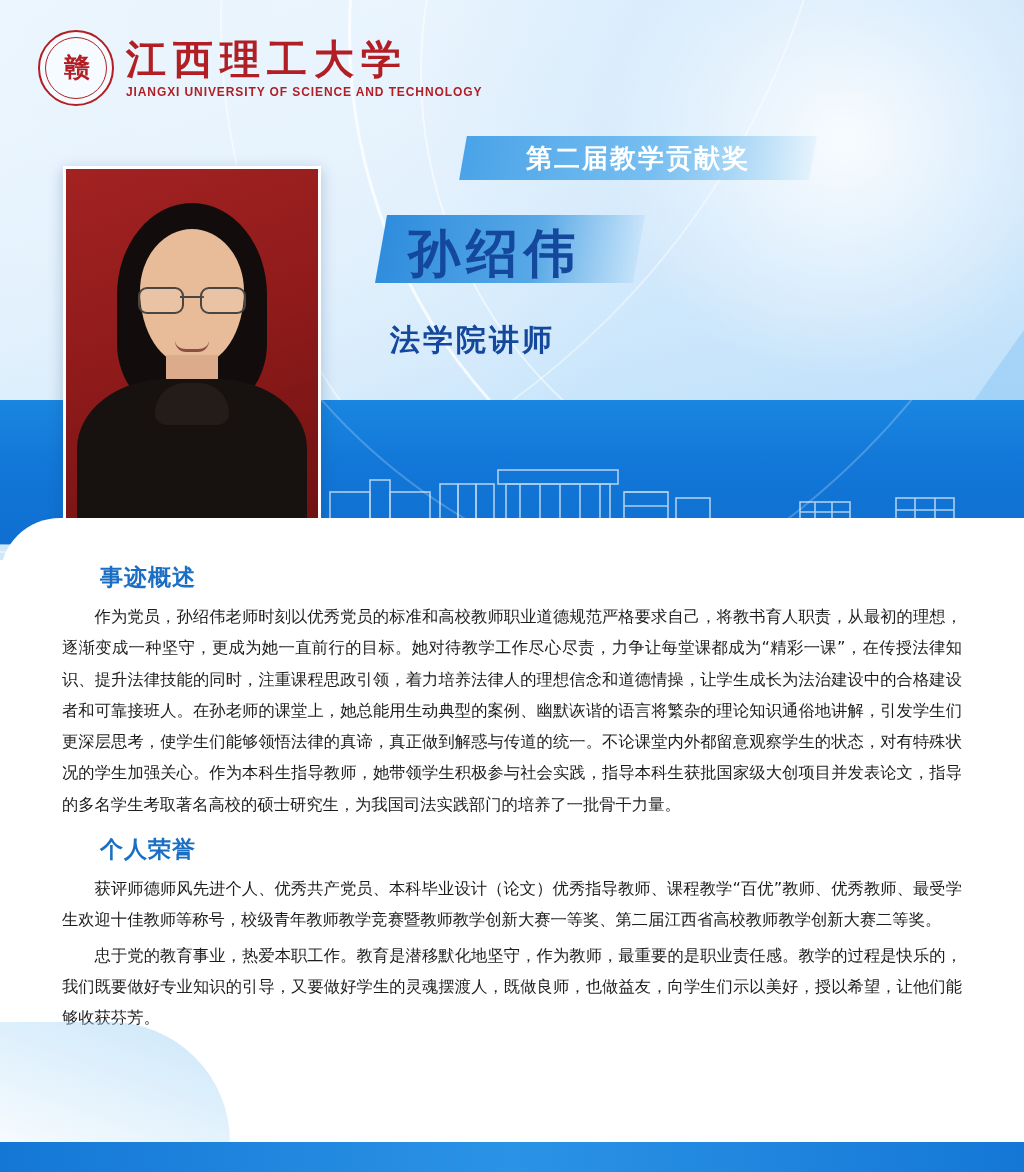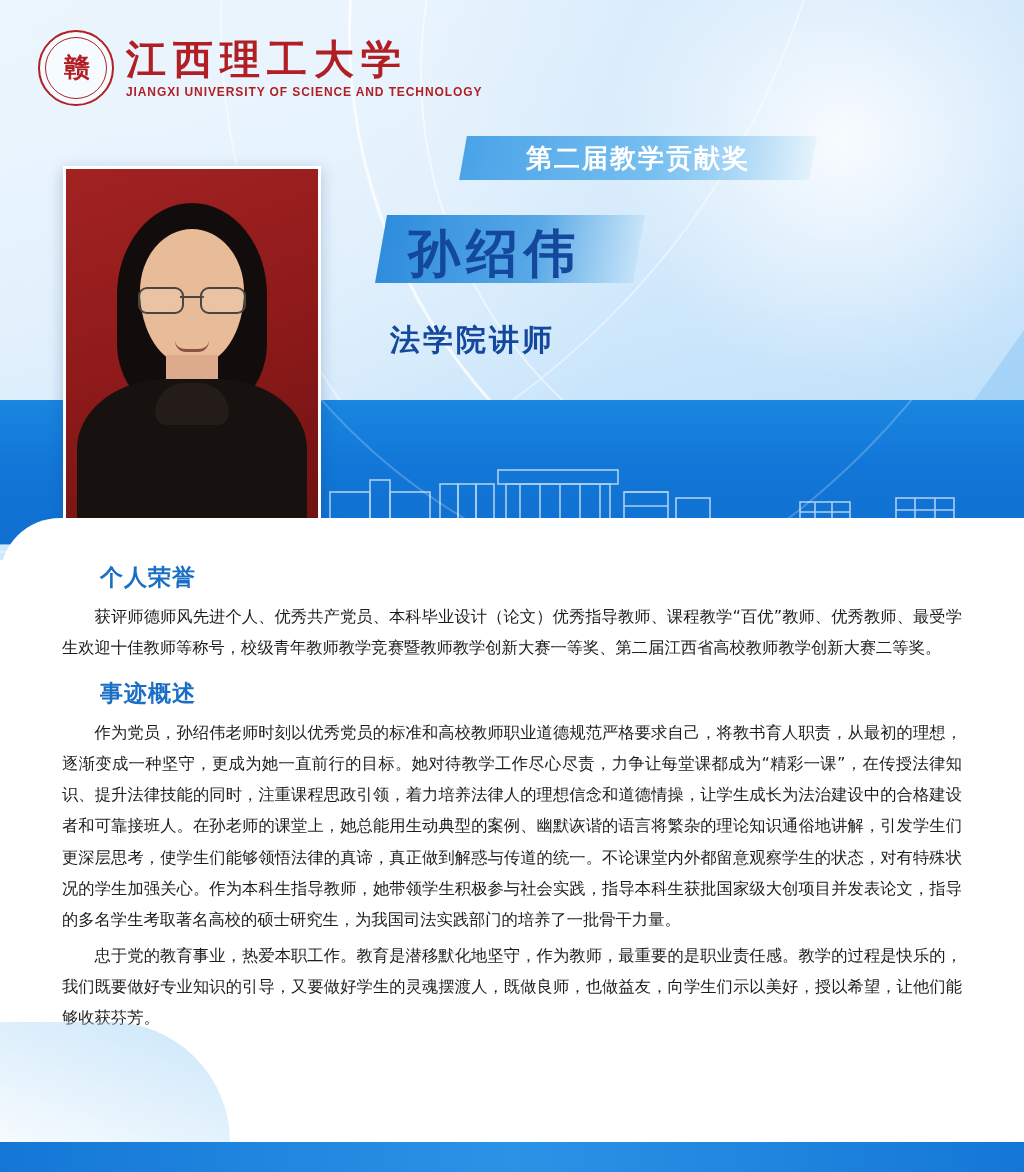--- a/index.html
+++ b/index.html
@@ -387,26 +387,26 @@
 
   <div class="award-banner">
     <span>第二届教学贡献奖</span>
   </div>
   <div class="name-banner"></div>
   <div class="name-text">孙绍伟</div>
   <div class="role-text">法学院讲师</div>
 
   <div class="content">
     <div class="section">
+      <div class="section-title">事迹概述</div>
+      <p class="section-body">作为党员，孙绍伟老师时刻以优秀党员的标准和高校教师职业道德规范严格要求自己，将教书育人职责，从最初的理想，逐渐变成一种坚守，更成为她一直前行的目标。她对待教学工作尽心尽责，力争让每堂课都成为“精彩一课”，在传授法律知识、提升法律技能的同时，注重课程思政引领，着力培养法律人的理想信念和道德情操，让学生成长为法治建设中的合格建设者和可靠接班人。在孙老师的课堂上，她总能用生动典型的案例、幽默诙谐的语言将繁杂的理论知识通俗地讲解，引发学生们更深层思考，使学生们能够领悟法律的真谛，真正做到解惑与传道的统一。不论课堂内外都留意观察学生的状态，对有特殊状况的学生加强关心。作为本科生指导教师，她带领学生积极参与社会实践，指导本科生获批国家级大创项目并发表论文，指导的多名学生考取著名高校的硕士研究生，为我国司法实践部门的培养了一批骨干力量。</p>
+    </div>
+    <div class="section">
       <div class="section-title">个人荣誉</div>
       <p class="section-body">获评师德师风先进个人、优秀共产党员、本科毕业设计（论文）优秀指导教师、课程教学“百优”教师、优秀教师、最受学生欢迎十佳教师等称号，校级青年教师教学竞赛暨教师教学创新大赛一等奖、第二届江西省高校教师教学创新大赛二等奖。</p>
-    </div>
-    <div class="section">
-      <div class="section-title">事迹概述</div>
-      <p class="section-body">作为党员，孙绍伟老师时刻以优秀党员的标准和高校教师职业道德规范严格要求自己，将教书育人职责，从最初的理想，逐渐变成一种坚守，更成为她一直前行的目标。她对待教学工作尽心尽责，力争让每堂课都成为“精彩一课”，在传授法律知识、提升法律技能的同时，注重课程思政引领，着力培养法律人的理想信念和道德情操，让学生成长为法治建设中的合格建设者和可靠接班人。在孙老师的课堂上，她总能用生动典型的案例、幽默诙谐的语言将繁杂的理论知识通俗地讲解，引发学生们更深层思考，使学生们能够领悟法律的真谛，真正做到解惑与传道的统一。不论课堂内外都留意观察学生的状态，对有特殊状况的学生加强关心。作为本科生指导教师，她带领学生积极参与社会实践，指导本科生获批国家级大创项目并发表论文，指导的多名学生考取著名高校的硕士研究生，为我国司法实践部门的培养了一批骨干力量。</p>
     </div>
     <div class="section">
       <p class="section-body">忠于党的教育事业，热爱本职工作。教育是潜移默化地坚守，作为教师，最重要的是职业责任感。教学的过程是快乐的，我们既要做好专业知识的引导，又要做好学生的灵魂摆渡人，既做良师，也做益友，向学生们示以美好，授以希望，让他们能够收获芬芳。</p>
     </div>
   </div>
 
   <div class="bottom-curve"></div>
   <div class="bottom-bar"></div>
 </div>
 

